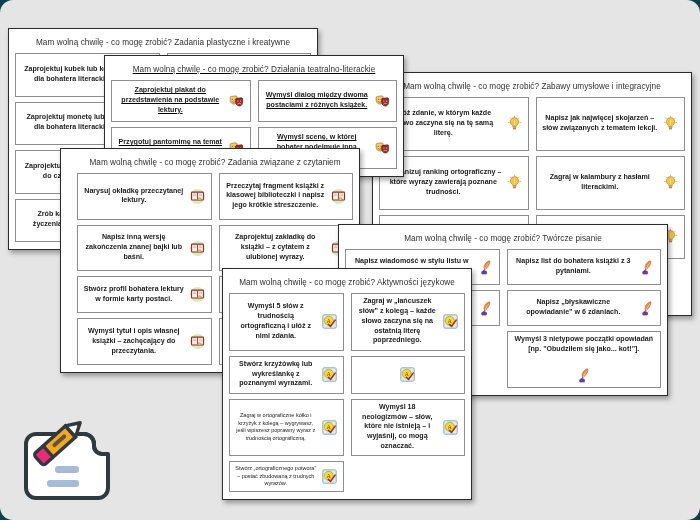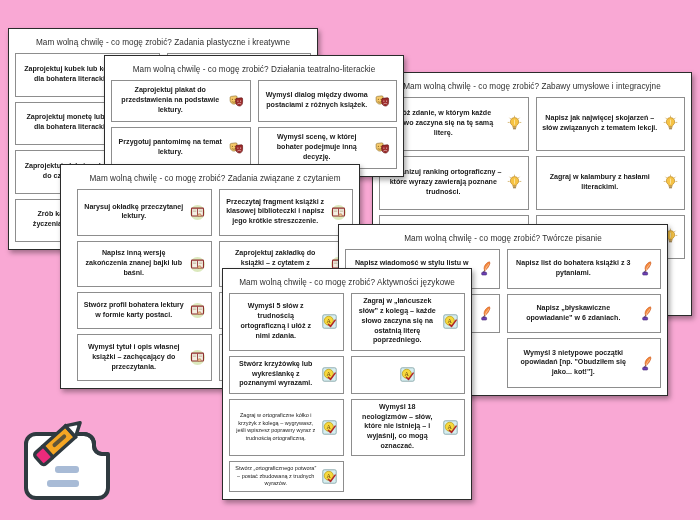--- a/index.html
+++ b/index.html
@@ -69,35 +69,35 @@
 
   
   .ico svg { display:block; }
 
   
   
   #sheet-art   { left: 8px;   top: 28px;  width: 310px; height: 222px; z-index: 1; }
   
   #sheet-mind  { left: 372px; top: 28px;  width: 320px; height: 244px; z-index: 1; margin-top: 44px; }
   
-  #sheet-drama { left: 104px; top: 55px;  width: 300px; height: 122px; z-index: 2; }
-  
-  #sheet-read  { left: 60px;  top: 164px; width: 300px; height: 225px; z-index: 3; padding-left: 16px; }
+  #sheet-drama { left: 104px; top: 55px;  width: 300px; height: 122px; z-index: 2; text-decoration: underline; }
+  
+  #sheet-read  { left: 60px;  top: 148px; width: 300px; height: 225px; z-index: 3; padding-left: 16px; }
   
   #sheet-write { left: 338px; top: 224px; width: 330px; height: 172px; z-index: 4; }
   
   #sheet-lang  { left: 222px; top: 268px; width: 250px; height: 232px; z-index: 5; }
 
   
   #logo { position: absolute; left: 18px; top: 404px; width: 118px; height: 104px; z-index: 6; }
 </style>
 </head>
 <body style="background: rgb(13, 65, 75);">
 
-<div id="stage" style="background: #f9a8d4;">
+<div id="stage" style="background: #e5e5e5; border-radius: 13px;">
 
   <div class="sheet" id="sheet-art">
     <div class="sheet-title">Mam wolną chwilę - co mogę zrobić?  Zadania plastyczne i kreatywne</div>
     <div class="grid">
       <div class="tile">
         <div class="tile-text">Zaprojektuj kubek lub koszulkę dla bohatera literackiego.</div>
         <div class="tile-ico ico">
             <svg width="16" height="16" viewBox="0 0 24 24">
               <path d="M12 3a9 9 0 1 0 0 18c1.2 0 1.8-.8 1.8-1.6 0-.9-.7-1.4-.7-2.2 0-.8.6-1.4 1.5-1.4h1.6A5.8 5.8 0 0 0 22 10c0-3.9-4.5-7-10-7z" fill="#e8cfa8" stroke="#7a5c34" stroke-width="1"></path>
               <circle cx="7.8" cy="11" r="1.3" fill="#d94f4f"></circle>
@@ -510,21 +510,21 @@
         <div class="tile-ico ico">
             <svg width="17" height="17" viewBox="0 0 24 24">
               <path d="M17.6 2.6c-3 .6-6.2 3.4-7.3 7-.5 1.7-.4 3.3.2 4.5.3.6 1 .7 1.5.3 2.8-2.3 5.4-6 6.3-9.9.2-.9-.1-1.3-.7-1.2z" fill="#f58a3c" stroke="#c8521a" stroke-width=".8"></path>
               <path d="M11.6 14.4c.9-3.4 3-6.4 5.3-8.3" stroke="#fde0c8" stroke-width=".9" fill="none"></path>
               <path d="M10.6 14.6l-1.4 3.4" stroke="#8a5a2a" stroke-width="1.3" stroke-linecap="round"></path>
               <rect x="6.6" y="17.4" width="7" height="3.8" rx="1.1" fill="#6d3fb5" stroke="#3f2470" stroke-width=".8"></rect>
               <rect x="8.2" y="16.1" width="3.8" height="1.6" rx=".5" fill="#4b2a84"></rect>
             </svg>
           </div>
       </div>
-      <div class="tile" style="grid-column: 2;">
+      <div class="tile" style="grid-column: 2; flex-direction: column;">
         <div class="tile-text">Wymyśl 3 nietypowe początki opowiadań [np. "Obudziłem się jako... kot!"].</div>
         <div class="tile-ico ico">
             <svg width="17" height="17" viewBox="0 0 24 24">
               <path d="M17.6 2.6c-3 .6-6.2 3.4-7.3 7-.5 1.7-.4 3.3.2 4.5.3.6 1 .7 1.5.3 2.8-2.3 5.4-6 6.3-9.9.2-.9-.1-1.3-.7-1.2z" fill="#f58a3c" stroke="#c8521a" stroke-width=".8"></path>
               <path d="M11.6 14.4c.9-3.4 3-6.4 5.3-8.3" stroke="#fde0c8" stroke-width=".9" fill="none"></path>
               <path d="M10.6 14.6l-1.4 3.4" stroke="#8a5a2a" stroke-width="1.3" stroke-linecap="round"></path>
               <rect x="6.6" y="17.4" width="7" height="3.8" rx="1.1" fill="#6d3fb5" stroke="#3f2470" stroke-width=".8"></rect>
               <rect x="8.2" y="16.1" width="3.8" height="1.6" rx=".5" fill="#4b2a84"></rect>
             </svg>
           </div>

